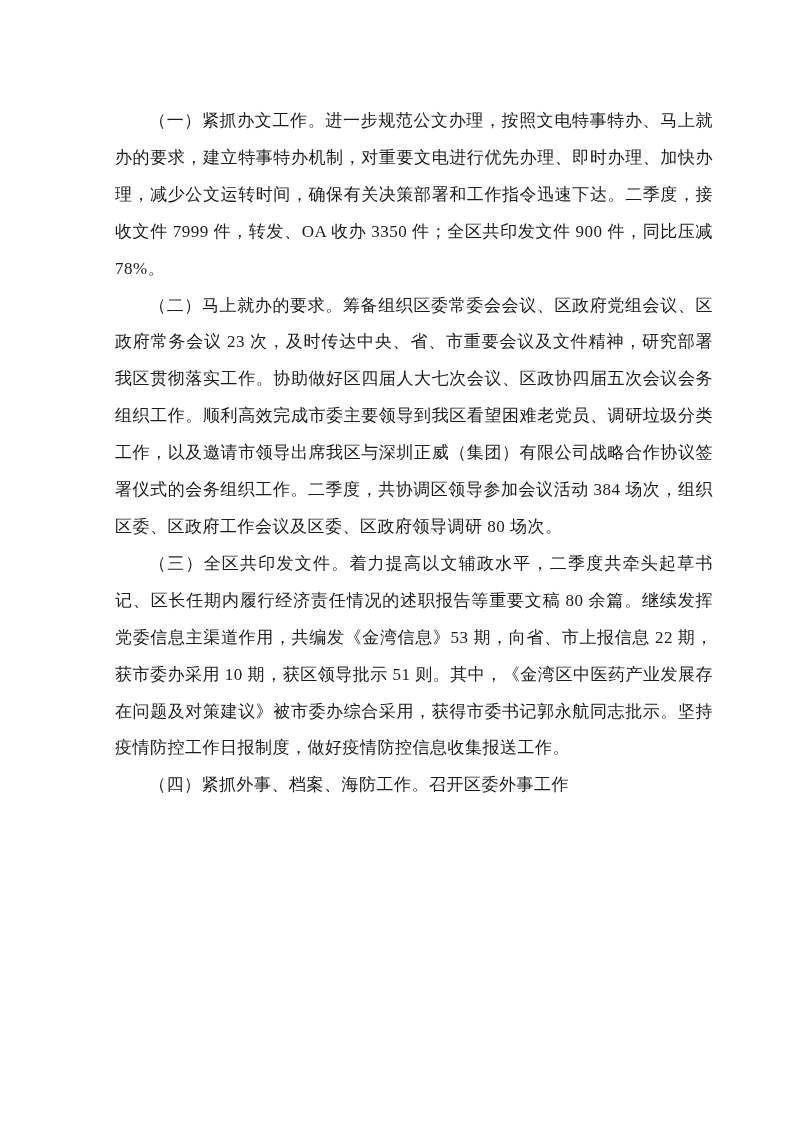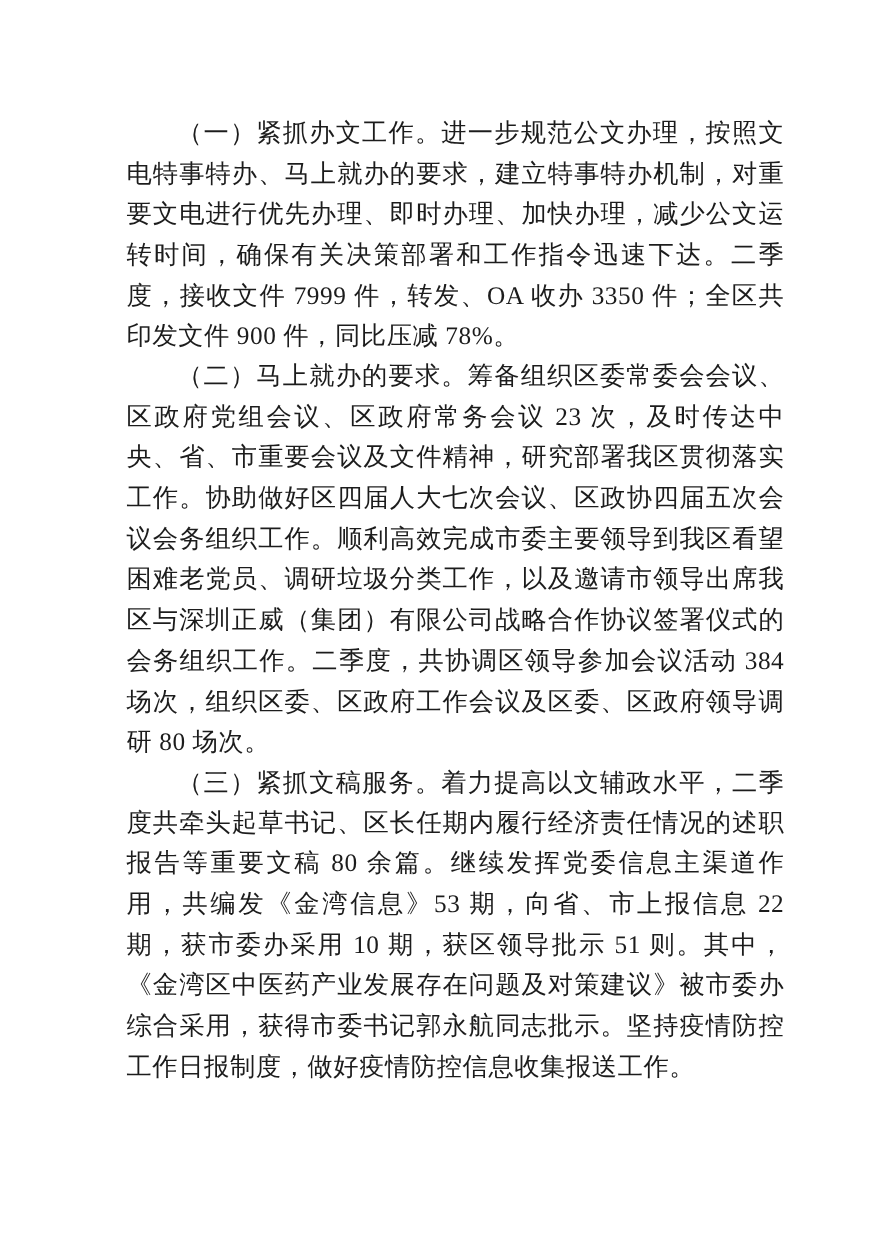--- a/index.html
+++ b/index.html
@@ -14,21 +14,21 @@
     background: #ffffff;
     overflow: hidden;
     font-family: "Liberation Serif", serif;
   }
   .text-block {
     position: absolute;
     left: 115px;
     top: 103px;
     width: 598px;
     color: #1c1c1c;
-    font-size: 23px;
+    font-size: 17px;
     line-height: 36.9px;
     text-align: justify;
     text-justify: inter-character;
     letter-spacing: 0.5px;
   }
   .para {
     margin: 0;
     padding: 0;
     text-indent: 2em;
   }
@@ -39,17 +39,18 @@
 </head>
 <body>
 
 <div class="page">
   <div class="text-block">
 
     <p class="para"><span class="para-head">（一）紧抓办文工作。</span><span>进一步规范公文办理，按照文电特事特办、马上就办的要求，建立特事特办机制，对重要文电进行优先办理、即时办理、加快办理，减少公文运转时间，确保有关决策部署和工作指令迅速下达。二季度，接收文件 7999 件，转发、OA 收办 3350 件；全区共印发文件 900 件，同比压减 78%。</span></p>
 
     <p class="para"><span class="para-head">（二）马上就办的要求。</span><span>筹备组织区委常委会会议、区政府党组会议、区政府常务会议 23 次，及时传达中央、省、市重要会议及文件精神，研究部署我区贯彻落实工作。协助做好区四届人大七次会议、区政协四届五次会议会务组织工作。顺利高效完成市委主要领导到我区看望困难老党员、调研垃圾分类工作，以及邀请市领导出席我区与深圳正威（集团）有限公司战略合作协议签署仪式的会务组织工作。二季度，共协调区领导参加会议活动 384 场次，组织区委、区政府工作会议及区委、区政府领导调研 80 场次。</span></p>
 
-    <p class="para"><span class="para-head">（三）紧抓文稿服务。</span><span>着力提高以文辅政水平，二季度共牵头起草书记、区长任期内履行经济责任情况的述职报告等重要文稿 80 余篇。继续发挥党委信息主渠道作用，共编发《金湾信息》53 期，向省、市上报信息 22 期，获市委办采用 10 期，获区领导批示 51 则。其中，《金湾区中医药产业发展存在问题及对策建议》被市委办综合采用，获得市委书记郭永航同志批示。坚持疫情防控工作日报制度，做好疫情防控信息收集报送工作。</span></p>
+    <p class="para"><span class="para-head">（三）全区共印发文件。</span><span>着力提高以文辅政水平，二季度共牵头起草书记、区长任期内履行经济责任情况的述职报告等重要文稿 80 余篇。继续发挥党委信息主渠道作用，共编发《金湾信息》53 期，向省、市上报信息 22 期，获市委办采用 10 期，获区领导批示 51 则。其中，《金湾区中医药产业发展存在问题及对策建议》被市委办综合采用，获得市委书记郭永航同志批示。坚持疫情防控工作日报制度，做好疫情防控信息收集报送工作。</span></p>
 
+    <p class="para"><span class="para-head">（四）紧抓外事、档案、海防工作。</span><span>召开区委外事工作</span></p>
 
   </div>
 </div>
 
 </body></html>

